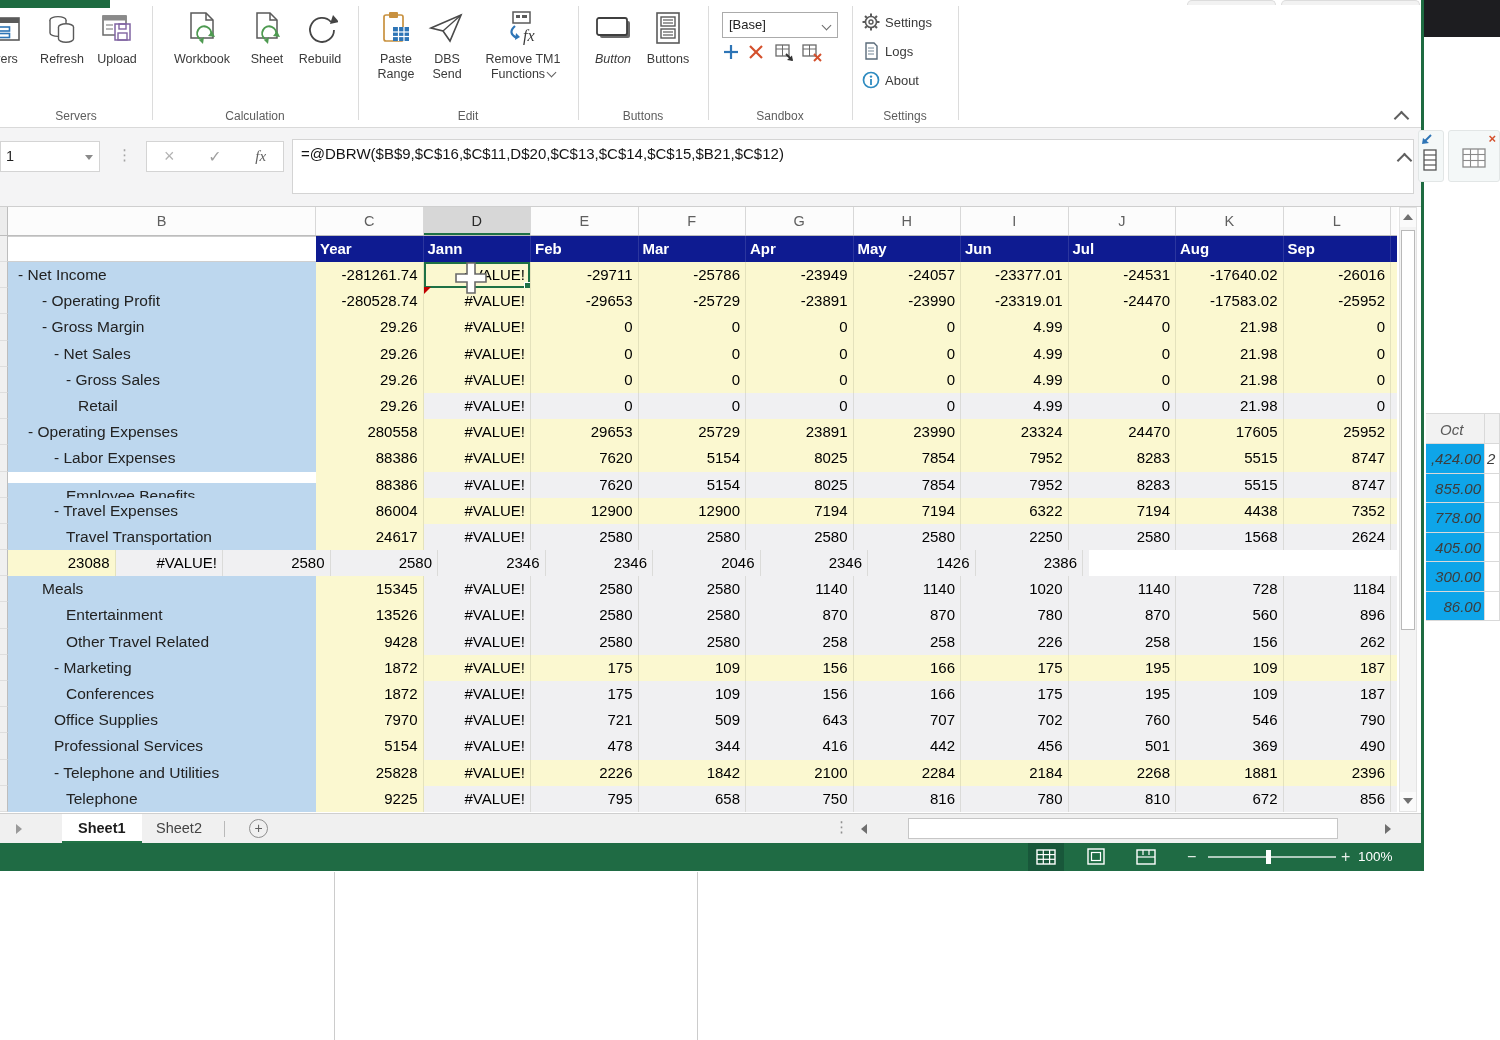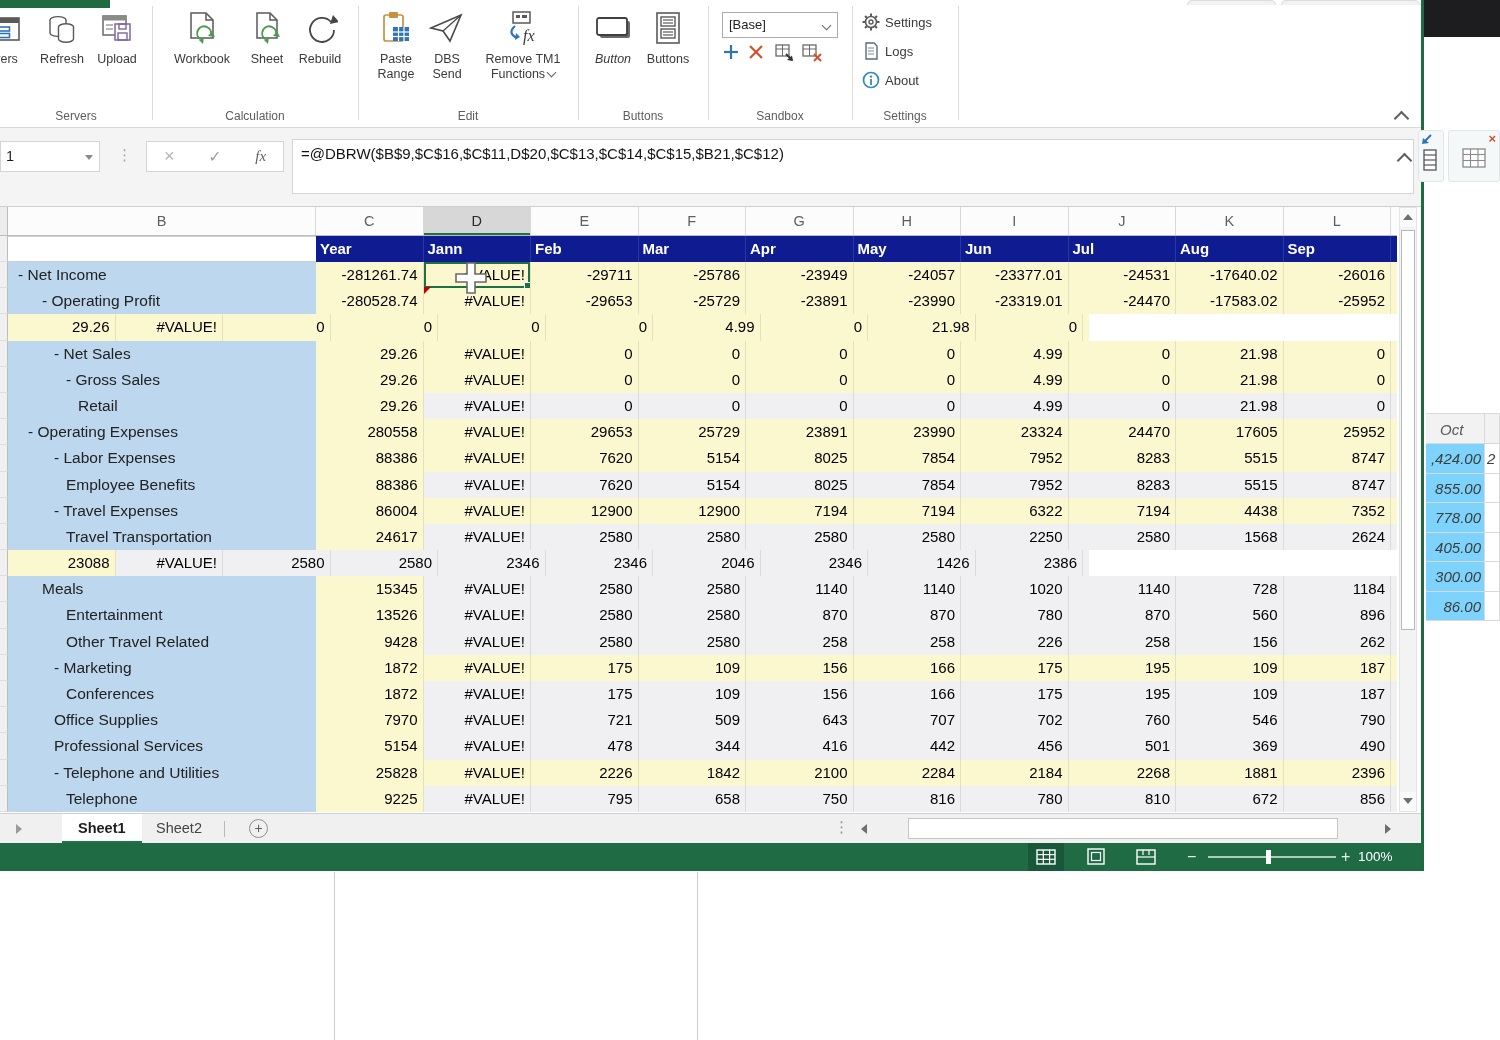--- a/index.html
+++ b/index.html
@@ -101,21 +101,21 @@
   .side-window{position:absolute;left:1424px;top:0;width:76px;height:1040px;background:#fff;}
   .sw-dark{position:absolute;left:0;top:0;width:76px;height:37px;background:#1d1d20;}
   .sw-tile{position:absolute;background:#f4f8f8;border:1px solid #e2e6e6;border-radius:3px;box-sizing:border-box;}
   .sw-redx{position:absolute;color:#d4502c;font-weight:700;font-size:13px;line-height:12px;}
   .oct-grid{position:absolute;left:2px;top:413px;width:74px;font-style:italic;}
   .oct-head{display:flex;}
   .oc{box-sizing:border-box;border-right:1px solid #d9d9d9;border-bottom:1px solid #d9d9d9;font-size:15px;overflow:hidden;white-space:nowrap;}
   .oh1{width:59px;height:31px;line-height:31px;background:#f2f2f2;color:#595959;padding-left:14px;border-top:1px solid #d9d9d9;}
   .oh2{width:15px;height:31px;background:#f2f2f2;border-top:1px solid #d9d9d9;}
   .oct-row{display:flex;}
-  .oct-row .v{width:59px;height:29.5px;line-height:29.5px;text-align:right;padding-right:3px;color:#3d3d3d;background:#7dd3fc;}
+  .oct-row .v{width:59px;height:29.5px;line-height:29.5px;text-align:right;padding-right:3px;color:#3d3d3d;background:#0ea5e9;}
   .oct-row .p{width:15px;height:29.5px;line-height:29.5px;padding-left:2px;color:#3d3d3d;background:#fff;}
 </style>
 </head>
 <body>
 
 <div class="stage">
 
   <div class="ribbon">
     <div class="title-sliver"></div>
 
@@ -403,20 +403,21 @@
           <div class="c val yel"><span>-23891</span></div>
           <div class="c val yel"><span>-23990</span></div>
           <div class="c val yel"><span>-23319.01</span></div>
           <div class="c val yel"><span>-24470</span></div>
           <div class="c val yel"><span>-17583.02</span></div>
           <div class="c val yel"><span>-25952</span></div>
           <div class="c mstub yel"></div>
         </div>
         <div class="grow">
           <div class="c stub"></div>
+          <div class="c lab" style="padding-left: 34px;">- Gross Margin</div>
           <div class="c val yel"><span>29.26</span></div>
           <div class="c val yel err"><span>#VALUE!</span></div>
           <div class="c val yel"><span>0</span></div>
           <div class="c val yel"><span>0</span></div>
           <div class="c val yel"><span>0</span></div>
           <div class="c val yel"><span>0</span></div>
           <div class="c val yel"><span>4.99</span></div>
           <div class="c val yel"><span>0</span></div>
           <div class="c val yel"><span>21.98</span></div>
           <div class="c val yel"><span>0</span></div>
@@ -492,21 +493,21 @@
           <div class="c val yel"><span>8025</span></div>
           <div class="c val yel"><span>7854</span></div>
           <div class="c val yel"><span>7952</span></div>
           <div class="c val yel"><span>8283</span></div>
           <div class="c val yel"><span>5515</span></div>
           <div class="c val yel"><span>8747</span></div>
           <div class="c mstub yel"></div>
         </div>
         <div class="grow">
           <div class="c stub"></div>
-          <div class="c lab" style="padding-left: 58px;">Employee Benefits</div>
+          <div class="c lab" style="padding-left: 58px; margin-top: 11px;">Employee Benefits</div>
           <div class="c val yel"><span>88386</span></div>
           <div class="c val gry err"><span>#VALUE!</span></div>
           <div class="c val gry"><span>7620</span></div>
           <div class="c val gry"><span>5154</span></div>
           <div class="c val gry"><span>8025</span></div>
           <div class="c val gry"><span>7854</span></div>
           <div class="c val gry"><span>7952</span></div>
           <div class="c val gry"><span>8283</span></div>
           <div class="c val gry"><span>5515</span></div>
           <div class="c val gry"><span>8747</span></div>

